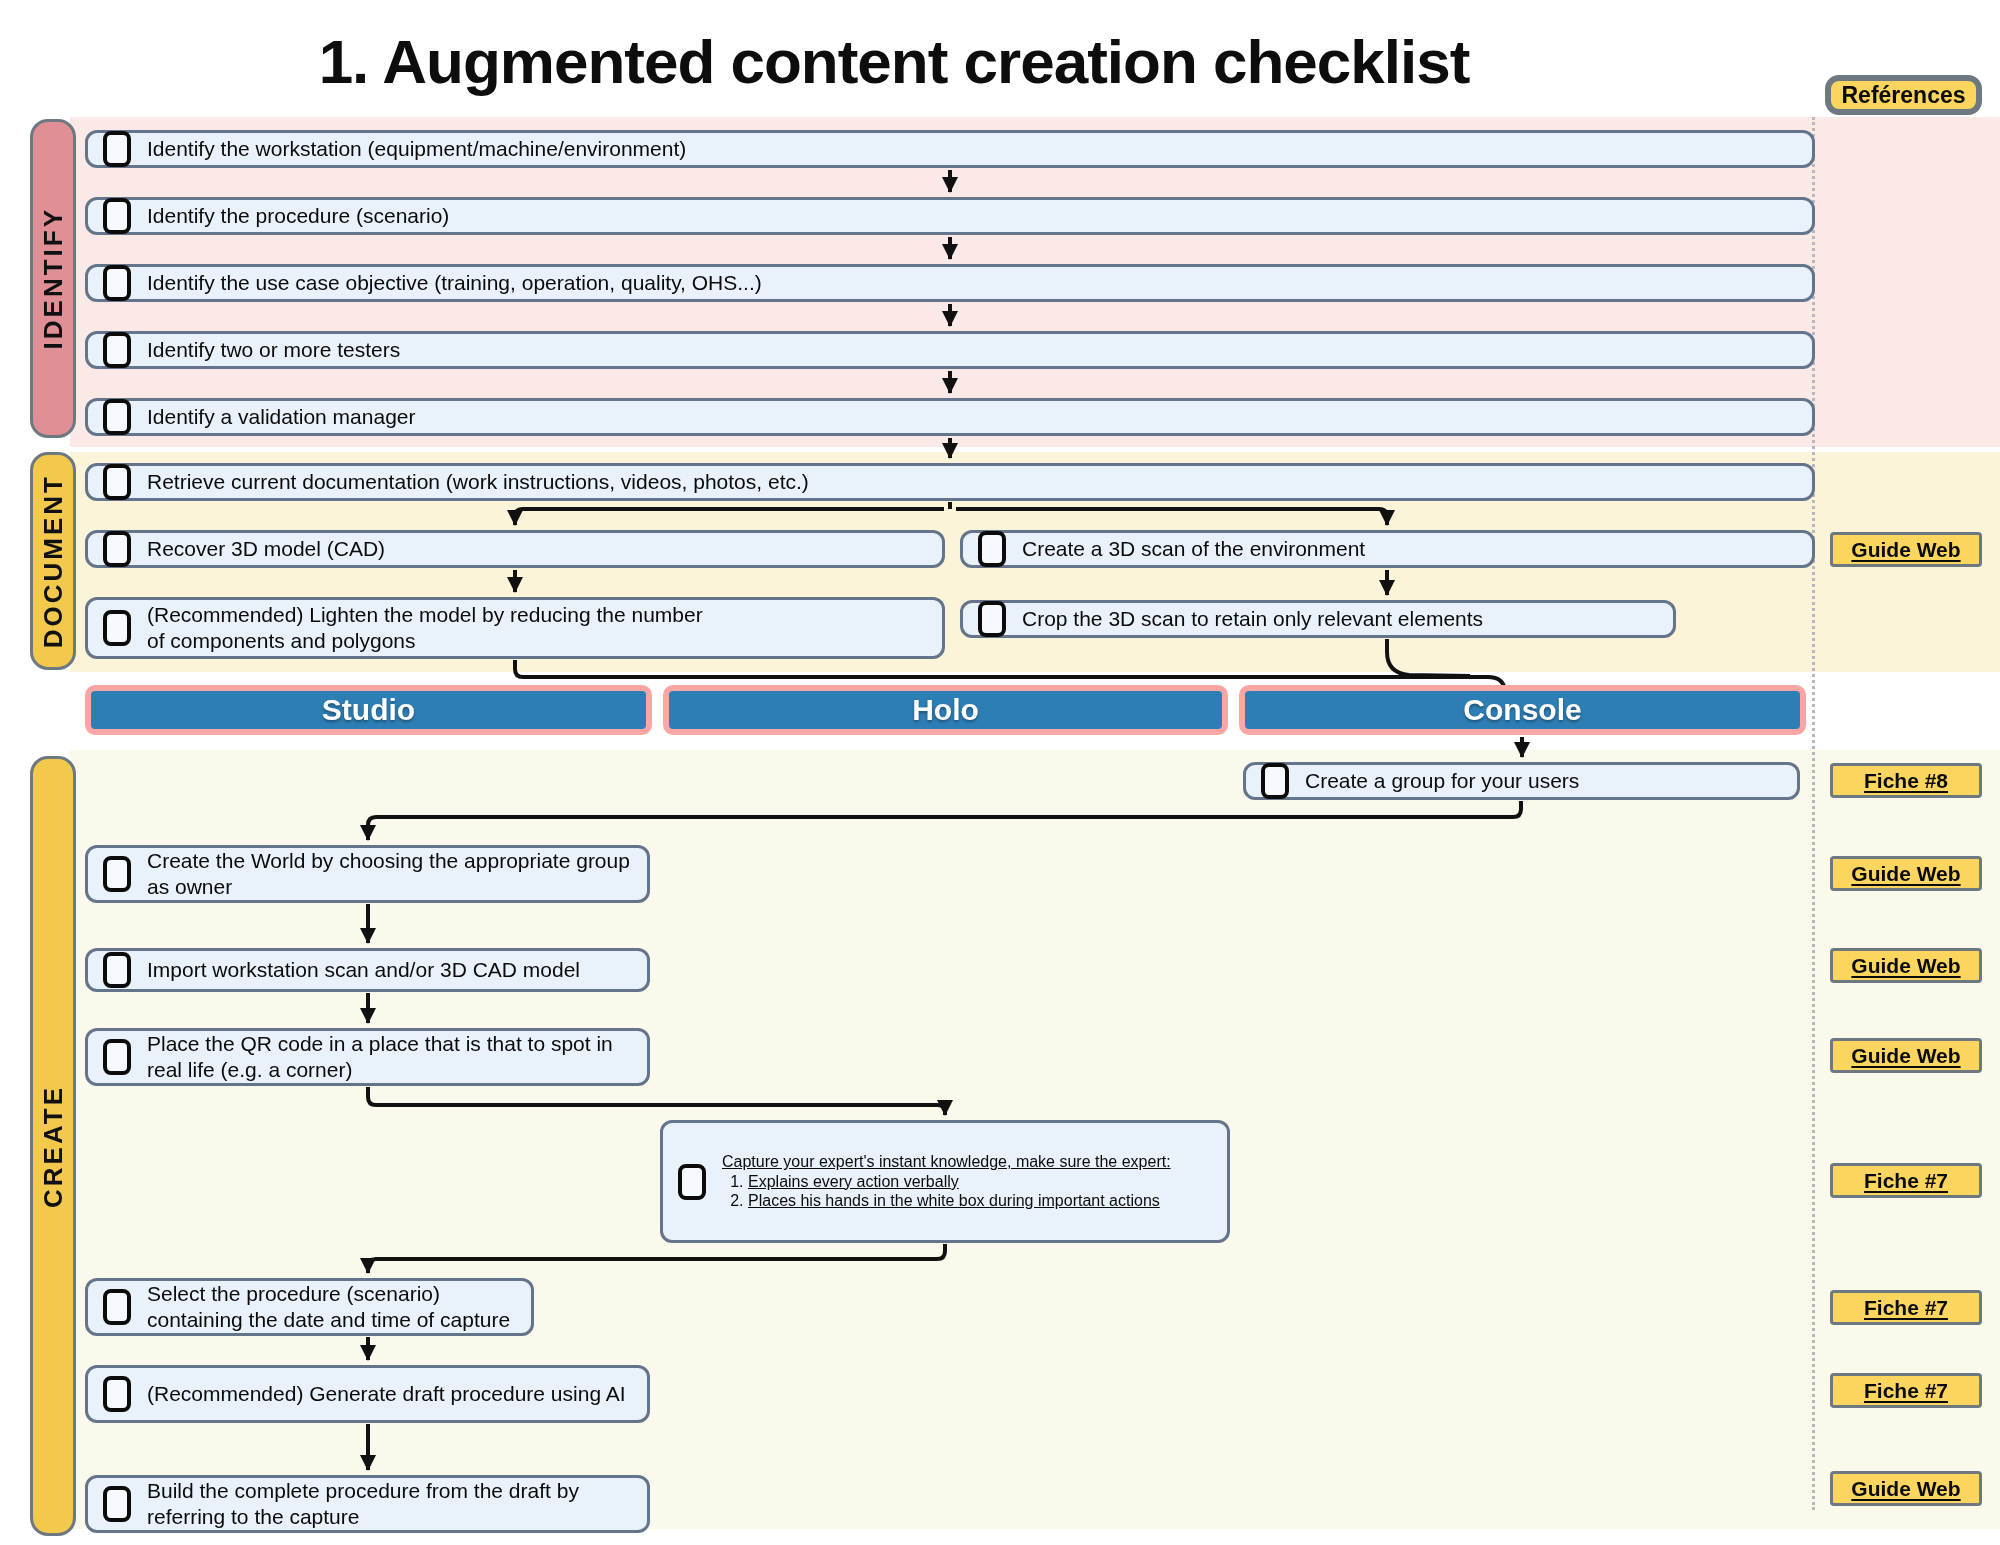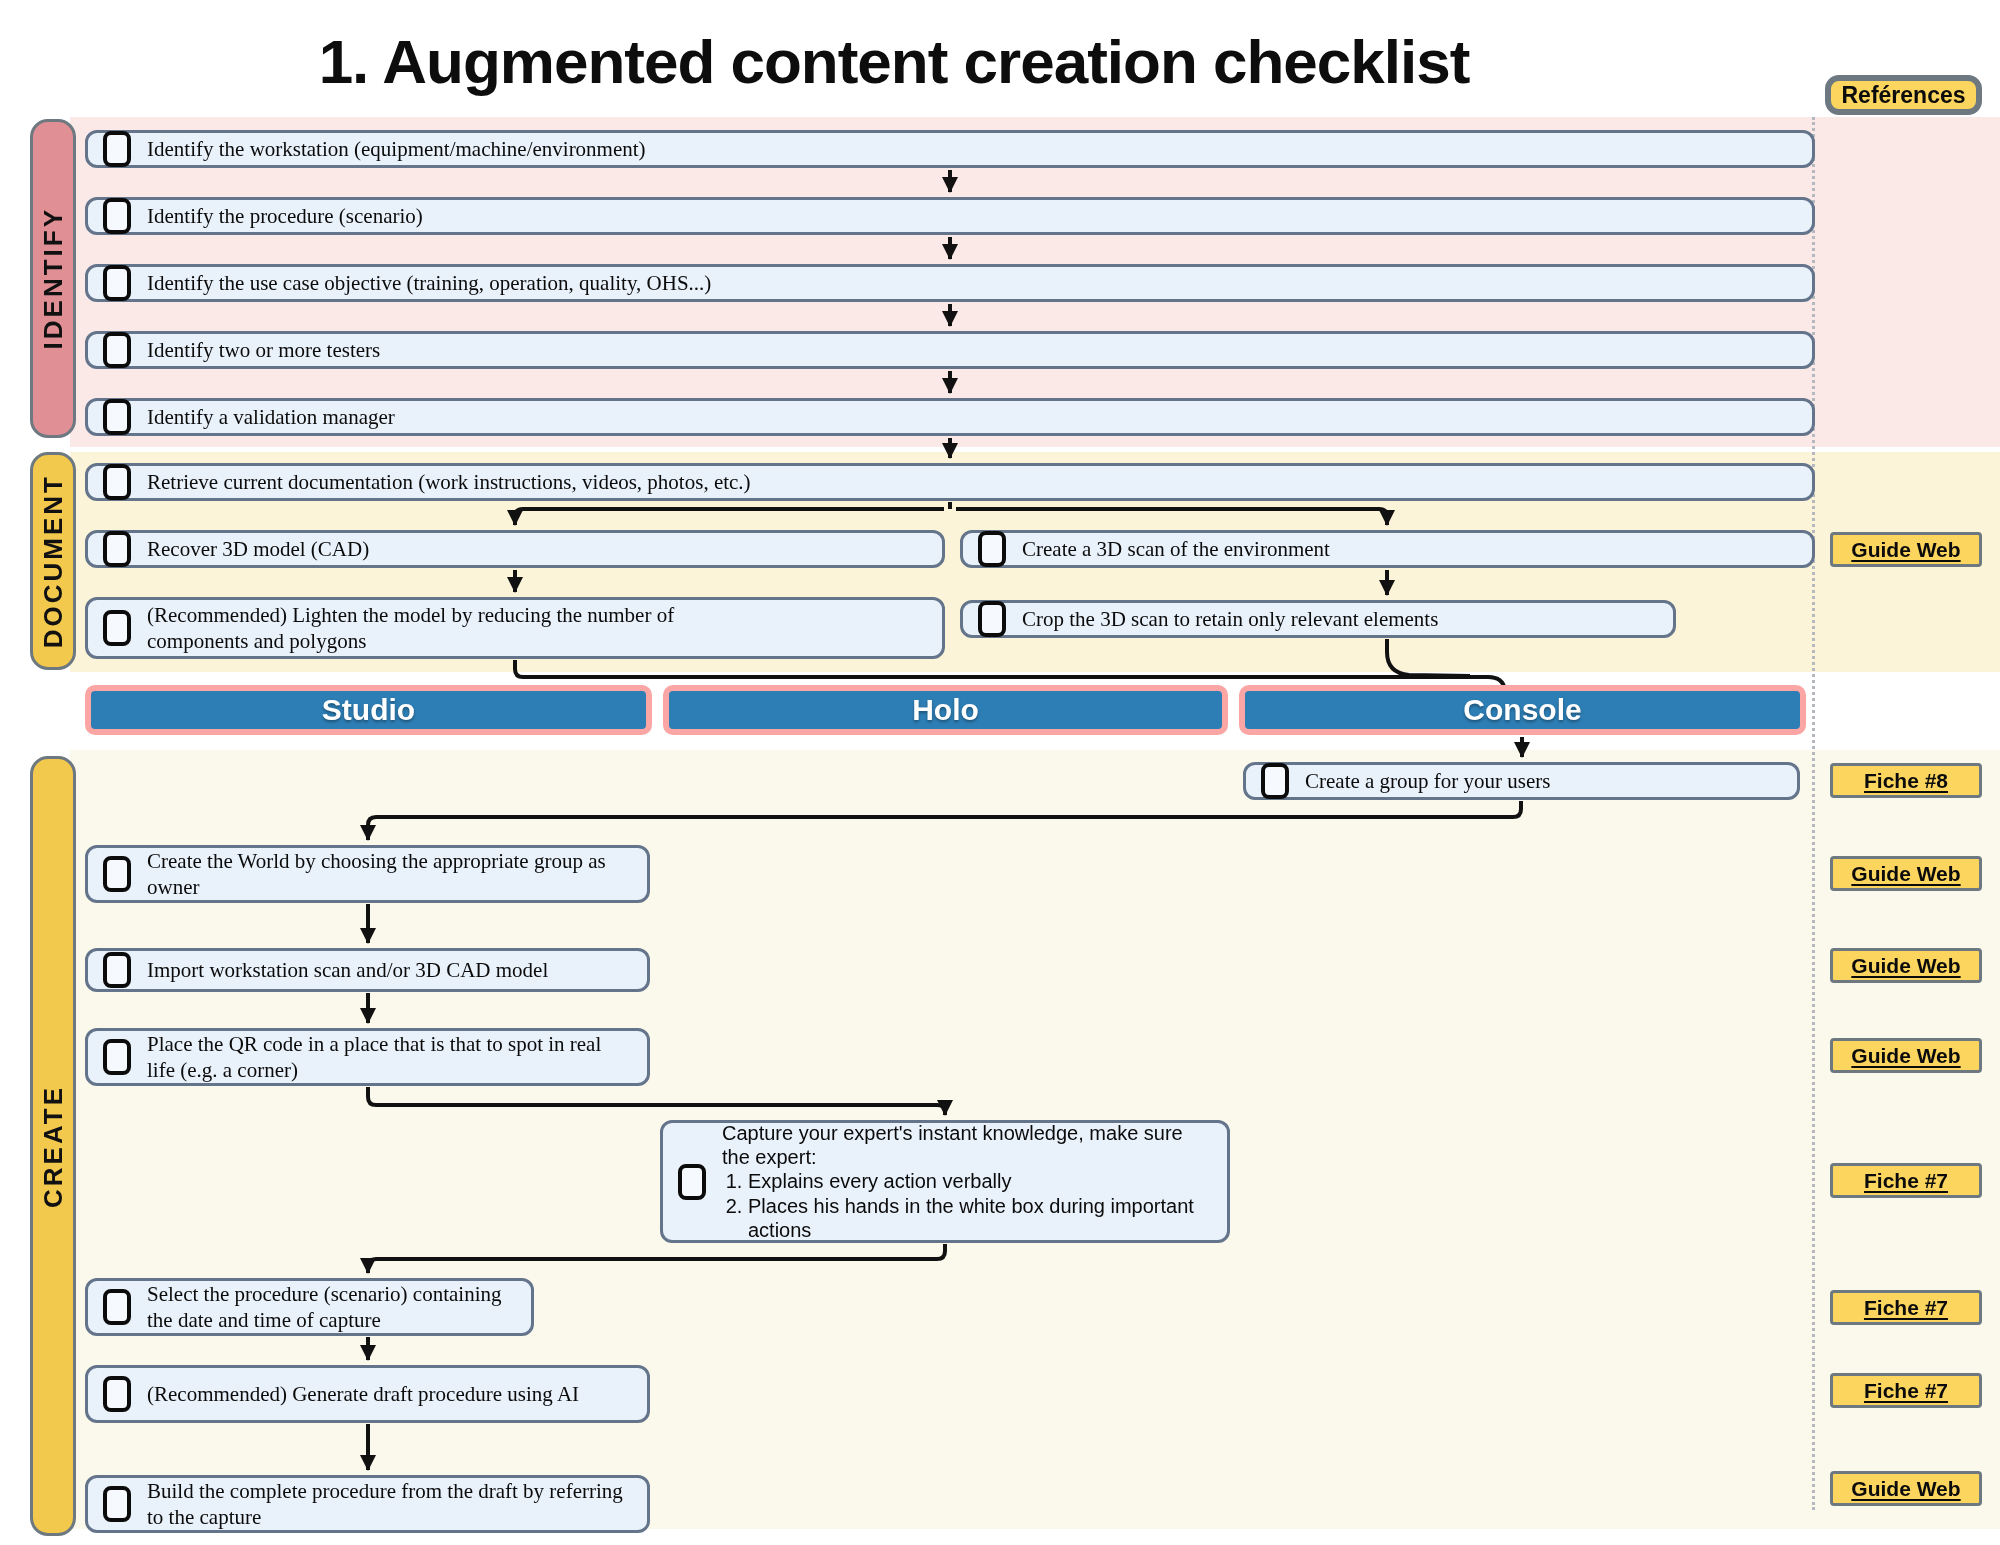--- a/index.html
+++ b/index.html
@@ -41,21 +41,21 @@
 
   
   .item{
     background:#e9f1fb;border:3px solid #64748b;border-radius:12px;
     display:flex;align-items:center;gap:16px;padding:0 15px;
   }
   .cb{
     width:20px;height:28px;flex:none;background:#f6faff;
     border:4px solid #0b0b0b;border-radius:8px;
   }
-  .txt{font-size:21px;line-height:1.25;color:#0b0b0b;font-family:Liberation Serif, serif;}
+  .txt{font-size:21px;line-height:1.25;color:#0b0b0b;}
 
   
   .id-row{left:85px;width:1730px;height:38px;}
 
   
   .appbtn{
     top:685px;height:50px;background:#2d7eb5;border:6px solid #fca5a5;border-radius:10px;
     display:flex;align-items:center;justify-content:center;
     color:#ffffff;font-weight:700;font-size:30px;
     text-shadow:0 2px 3px rgba(0,0,0,.35);
@@ -73,21 +73,21 @@
     left:1825px;top:75px;width:157px;height:40px;
     border:6px solid #6d7881;border-radius:14px;
     font-size:23px;text-decoration:none;
   }
 
   
   .capture{
     left:660px;top:1120px;width:570px;height:123px;
     padding:8px 15px;align-items:center;
   }
-  .capture .ctxt{font-size:20px;line-height:1.22;}
+  .capture .ctxt{font-size:16px;line-height:1.22;text-decoration:underline;}
   .capture ol{margin:0;padding-left:26px;}
   .capture li{padding-left:0;}
 
   svg.flow{left:0;top:0;pointer-events:none;}
   .layer-items{z-index:3;}
 </style>
 </head>
 <body>
 
 <div class="abs sec-bg bg-identify"></div>

